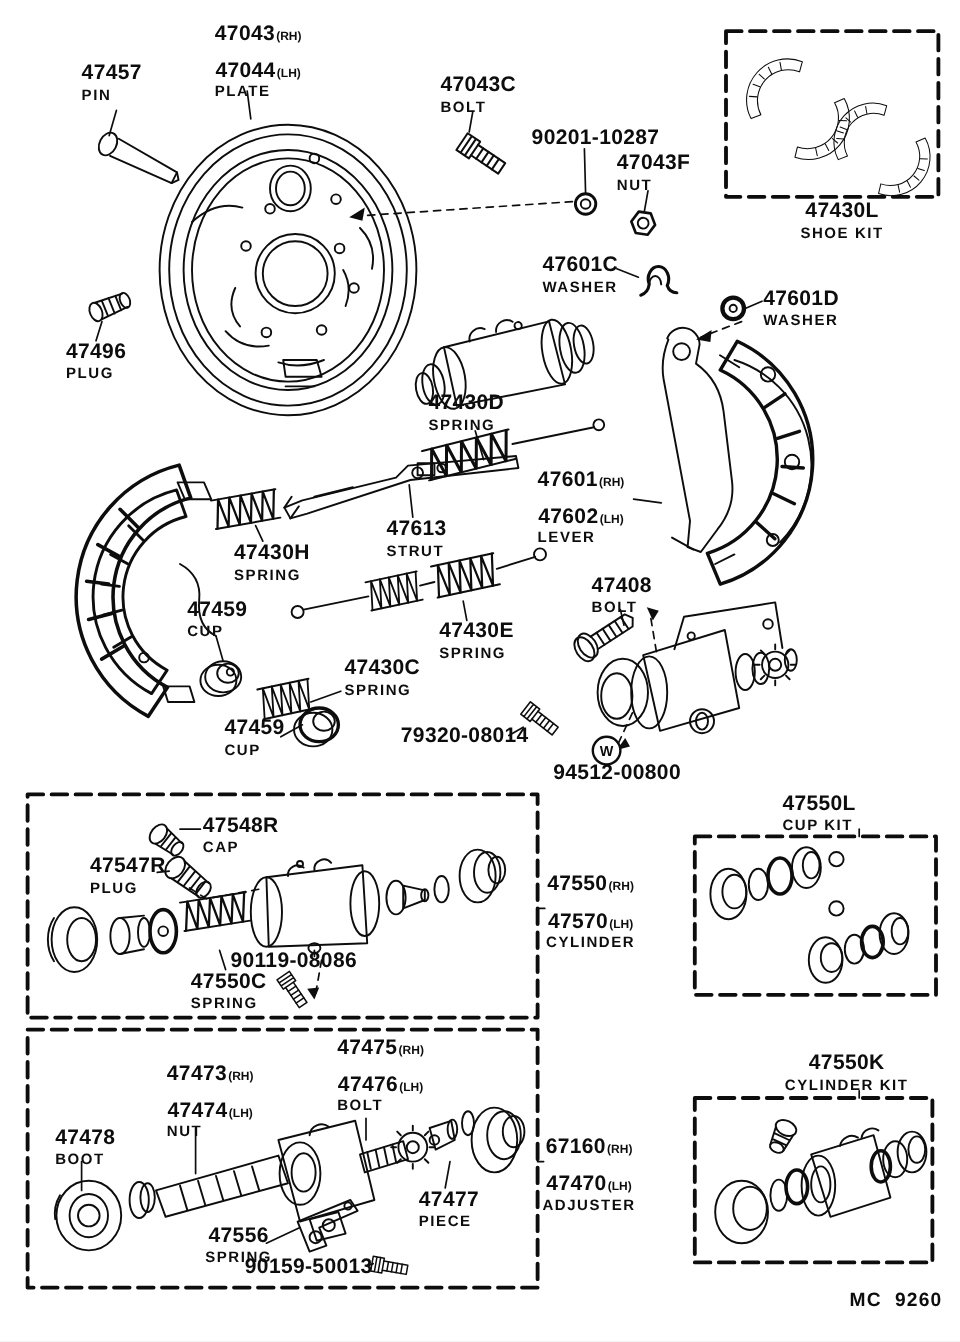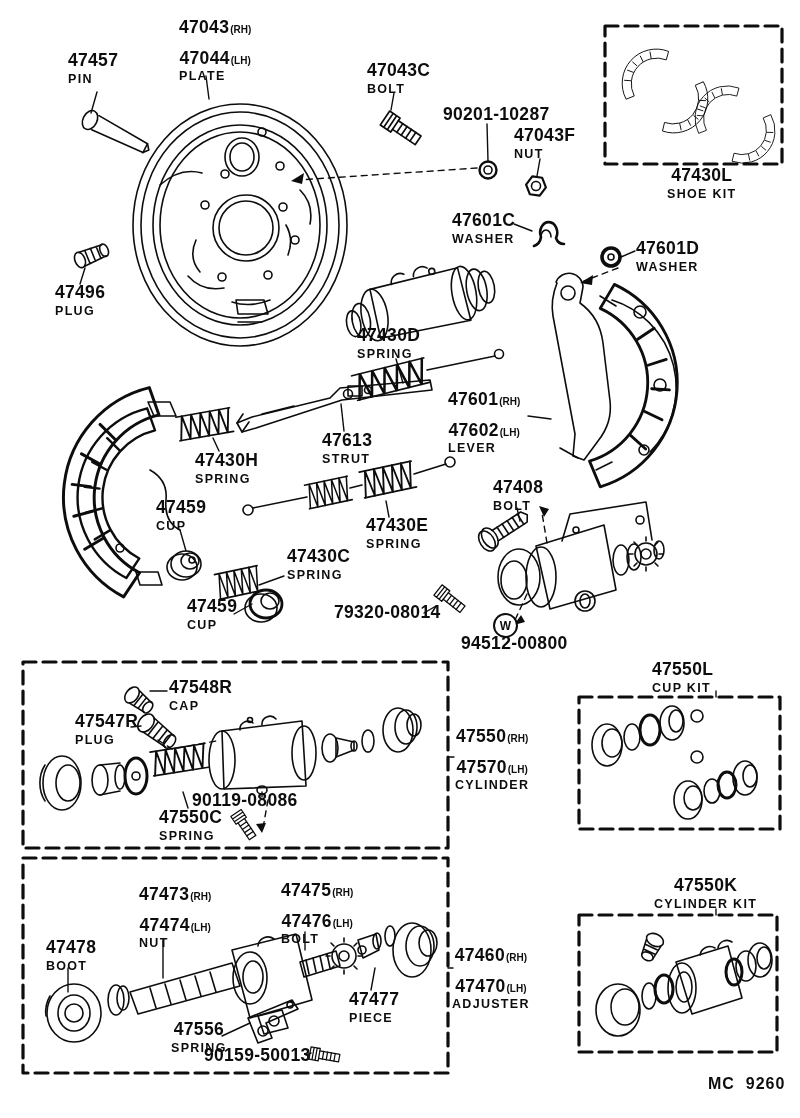--- a/index.html
+++ b/index.html
@@ -621,21 +621,21 @@
         <span class="n">47473</span>
         <span class="sfx">(RH)</span>
       </div>
   <div class="row">
         <span class="n">47474</span>
         <span class="sfx">(LH)</span>
       </div>
   <div class="d">NUT</div>
 </div>
 
-<div class="lbl" style="left:281px;top:882px">
+<div class="lbl" style="left:281px;top:864px">
   <div class="row">
         <span class="n">47475</span>
         <span class="sfx">(RH)</span>
       </div>
   <div class="row">
         <span class="n">47476</span>
         <span class="sfx">(LH)</span>
       </div>
   <div class="d">BOLT</div>
 </div>
@@ -662,21 +662,21 @@
 </div>
 
 <div class="lbl" style="left:204px;top:1047px">
   <div class="row">
         <span class="n">90159-50013</span>
       </div>
 </div>
 
 <div class="lbl" style="left:452px;top:947px">
   <div class="row">
-        <span class="n">47460</span>
+        <span class="n">67160</span>
         <span class="sfx">(RH)</span>
       </div>
   <div class="row">
         <span class="n">47470</span>
         <span class="sfx">(LH)</span>
       </div>
   <div class="d">ADJUSTER</div>
 </div>
 
 <div class="lbl" style="left:654px;top:877px">

